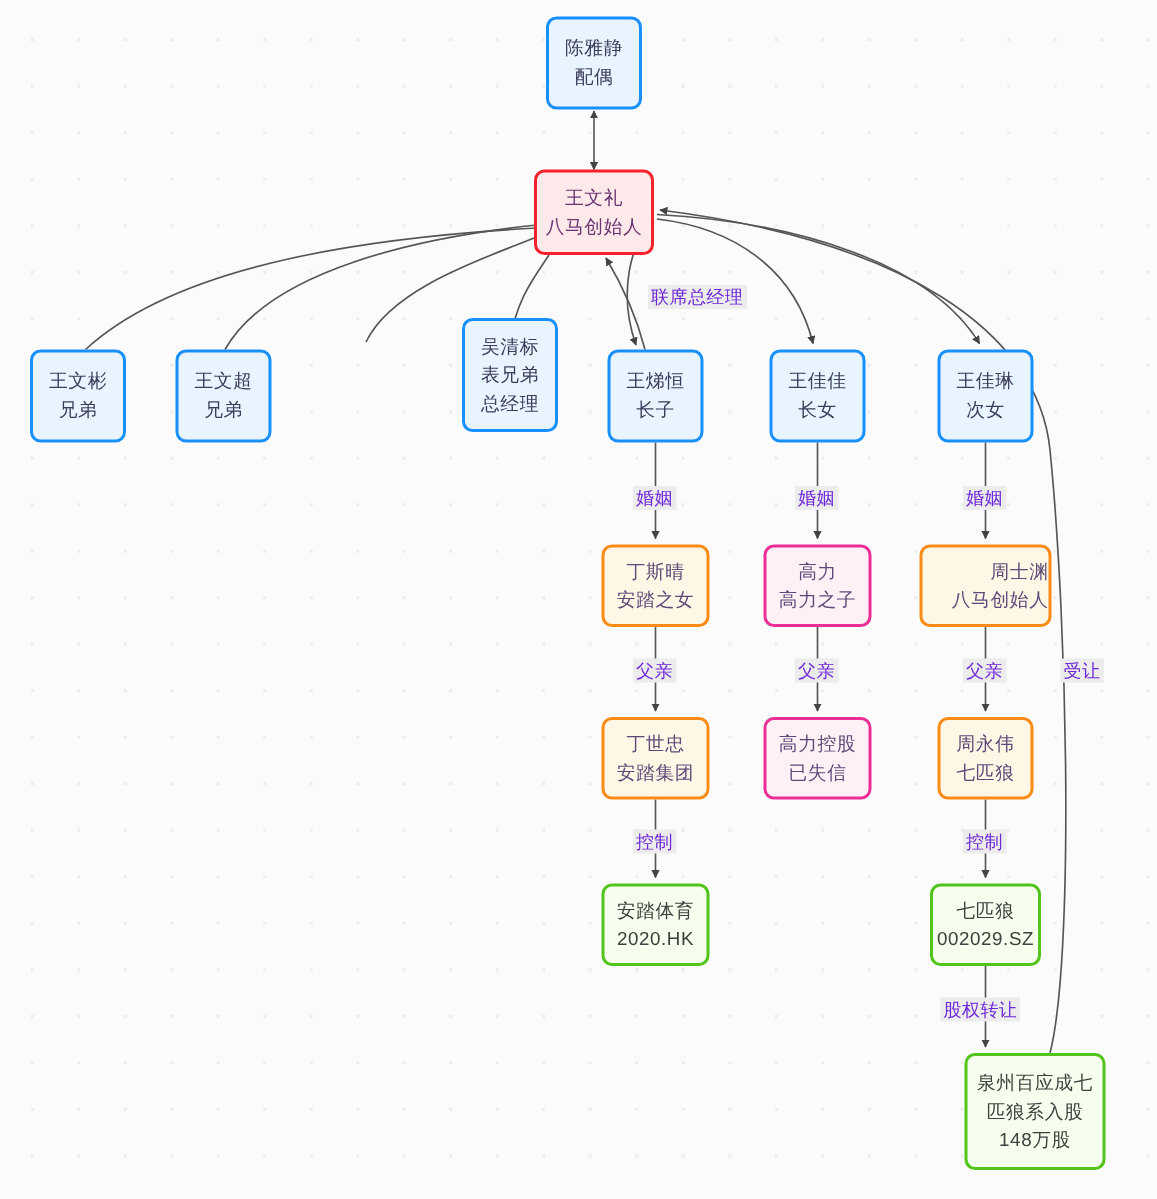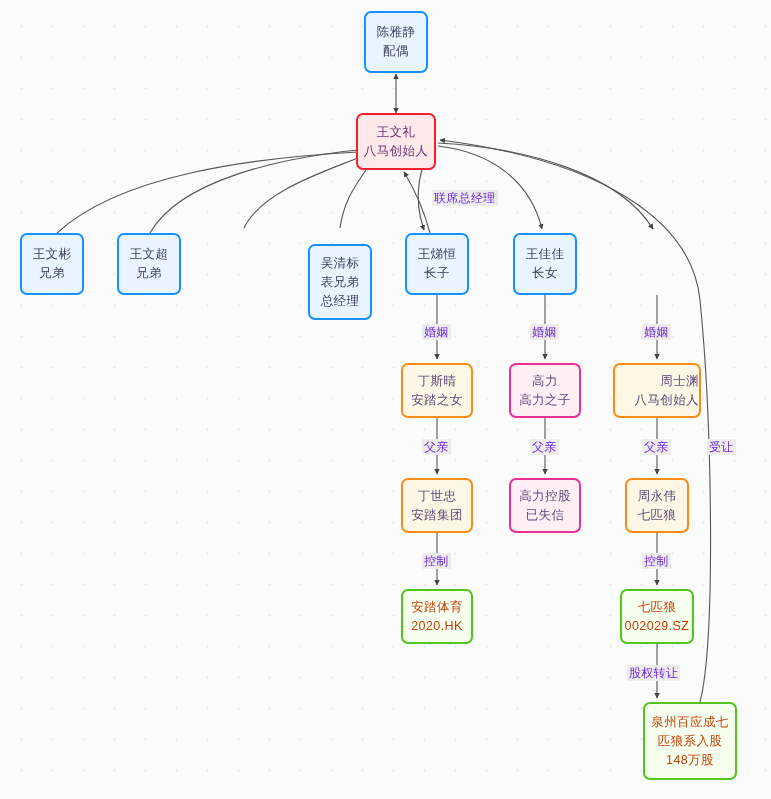--- a/index.html
+++ b/index.html
@@ -34,21 +34,21 @@
     line-height:19px;
     letter-spacing:.4px;
     color:#4b3f72;
     z-index:3;
   }
   .node .ln{display:block;white-space:nowrap;}
   .n-blue{border-color:#1890ff;background:#e8f4ff;color:#3c3c5c;}
   .n-red{border-color:#f5222d;background:#fde9ea;color:#6b3472;}
   .n-orange{border-color:#fa8c16;background:#fff7e6;color:#5d4a78;}
   .n-magenta{border-color:#eb2f96;background:#fff0f6;color:#5d4a78;}
-  .n-green{border-color:#52c41a;background:#f6ffed;color:#c2410c;}
+  .n-green{border-color:#52c41a;background:#f6ffed;color:#404040;}
   .elabel{
     position:absolute;
     font-size:12px;
     line-height:16px;
     color:#6d28d9;
     background:#ececec;
     padding:0 2px;
     white-space:nowrap;
     z-index:4;
     letter-spacing:.3px;
@@ -115,36 +115,40 @@
     <span class="ln">王文彬</span>
     <span class="ln">兄弟</span>
   </div>
 
   <div class="node n-blue" style="left:117px;top:233px;width:64px;height:62px;">
     <span class="ln">王文超</span>
     <span class="ln">兄弟</span>
   </div>
 
 
-  <div class="node n-blue" style="left:308px;top:244px;width:64px;height:76px;">
+  <div class="node n-blue" style="left:308px;top:212px;width:64px;height:76px;">
     <span class="ln">吴清标</span>
     <span class="ln">表兄弟</span>
     <span class="ln">总经理</span>
   </div>
 
   <div class="node n-blue" style="left:405px;top:233px;width:64px;height:62px;">
     <span class="ln">王焍恒</span>
     <span class="ln">长子</span>
   </div>
 
   <div class="node n-blue" style="left:513px;top:233px;width:64px;height:62px;">
     <span class="ln">王佳佳</span>
     <span class="ln">长女</span>
   </div>
 
+  <div class="node n-blue" style="left:625px;top:233px;width:64px;height:62px;">
+    <span class="ln">王佳琳</span>
+    <span class="ln">次女</span>
+  </div>
 
   <div class="node n-orange" style="left:401px;top:363px;width:72px;height:55px;">
     <span class="ln">丁斯晴</span>
     <span class="ln">安踏之女</span>
   </div>
 
   <div class="node n-magenta" style="left:509px;top:363px;width:72px;height:55px;align-items:center;">
     <span class="ln">高力</span>
     <span class="ln">高力之子</span>
   </div>

